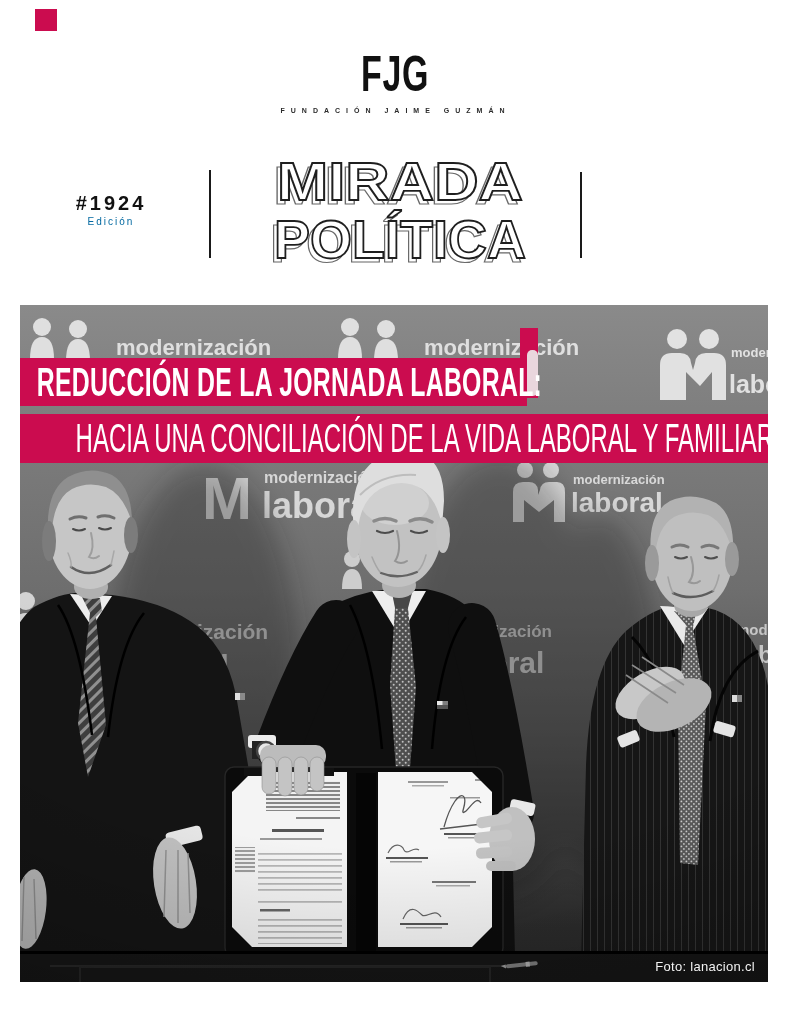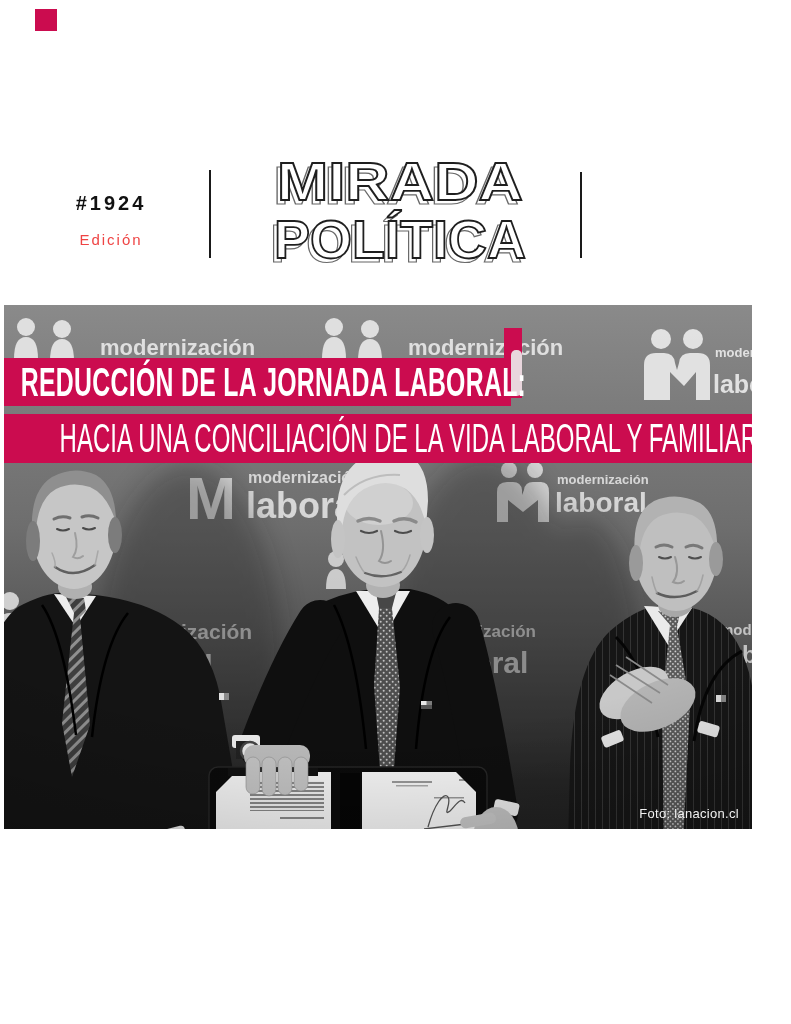--- a/index.html
+++ b/index.html
@@ -7,30 +7,30 @@
         font-family:"Liberation Sans",sans-serif;}
   .corner-square{position:absolute;left:35px;top:9px;width:22px;height:22px;}
   
   .masthead{position:absolute;left:0;top:50px;width:100%;text-align:center;}
   .fjg{display:inline-block;font-size:50px;font-weight:700;color:#111;
        transform:scaleX(.68);transform-origin:center;letter-spacing:1px;line-height:48px;}
   .fjg-sub{margin-top:9px;font-size:7px;letter-spacing:6px;color:#2b2b2b;font-weight:700;}
   
   .ed-block{position:absolute;left:48px;top:192px;width:126px;text-align:center;color:#111;}
   .ed-num{font-size:20px;font-weight:700;letter-spacing:3px;}
-  .ed-label{margin-top:16px;font-size:15px;letter-spacing:2px;color:#ef4444;}
+  .ed-label{margin-top:1px;font-size:10px;letter-spacing:2px;color:#0369a1;}
   .divider{position:absolute;width:2px;background:#1a1a1a;}
   .div-left{left:209px;top:170px;height:88px;}
   .div-right{left:580px;top:172px;height:86px;}
   .title-svg{position:absolute;left:268px;top:150px;}
   .date-block{position:absolute;left:620px;top:194px;width:126px;text-align:center;color:#111;}
   .date-month{font-size:17px;font-weight:700;letter-spacing:5px;}
   .date-year{margin-top:5px;font-size:15px;letter-spacing:4px;color:#3a3a3a;}
   
-  .photo{position:absolute;left:4px;top:305px;width:748px;height:524px;overflow:hidden;
+  .photo{position:absolute;left:20px;top:305px;width:748px;height:677px;overflow:hidden;
          background:linear-gradient(180deg,#8a8a8a 0%,#7d7d7d 18%,#6e6e6e 42%,#585858 62%,#3e3e3e 80%,#2b2b2b 92%,#262626 100%);}
   .photo svg{position:absolute;left:0;top:0;}
   .vignette{position:absolute;inset:0;pointer-events:none;
     background:radial-gradient(130% 95% at 50% 28%, rgba(0,0,0,0) 55%, rgba(0,0,0,.28) 100%);}
   .banner{position:absolute;left:0;display:flex;align-items:center;color:#fff;white-space:nowrap;}
   .banner1{top:53px;width:507px;height:48px;}
   .banner2{top:109px;width:711px;height:49px;}
   .b1-text{font-size:40px;font-weight:700;letter-spacing:.5px;padding-left:27px;
            transform:scaleX(.62);transform-origin:left center;}
   .b2-text{font-size:40px;font-weight:400;letter-spacing:0;padding-left:26px;
@@ -39,20 +39,24 @@
   .logo-fragment{position:absolute;left:507px;top:45px;width:11px;height:46px;background:#ececec;border-radius:5px;opacity:.9;}
   .credit{position:absolute;right:13px;bottom:8px;font-size:13px;color:#f2f2f2;letter-spacing:.3px;}
 </style>
 </head>
 <body>
 
 <div class="page">
 
   <div class="corner-square" style="background: rgb(203, 12, 79);"></div>
 
+  <div class="masthead">
+    <div class="fjg">FJG</div>
+    <div class="fjg-sub">FUNDACIÓN JAIME GUZMÁN</div>
+  </div>
 
   <div class="ed-block">
     <div class="ed-num">#1924</div>
     <div class="ed-label">Edición</div>
   </div>
 
   <div class="divider div-left"></div>
 
   <svg class="title-svg" width="264" height="120" viewBox="0 0 264 120">
     <g transform="translate(-4,4)" fill="none" stroke="#6a6a6a" stroke-width="1.2">

